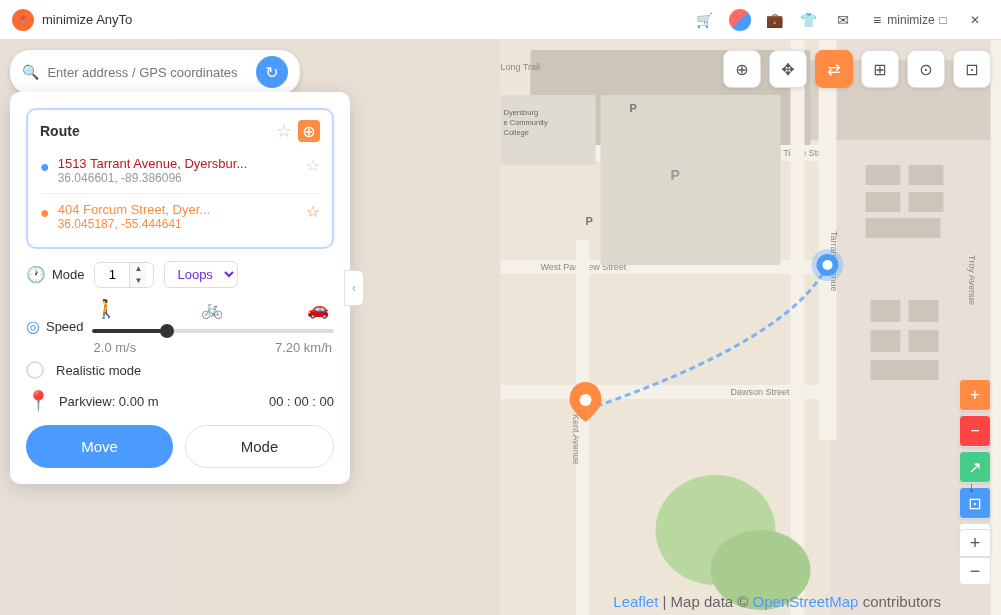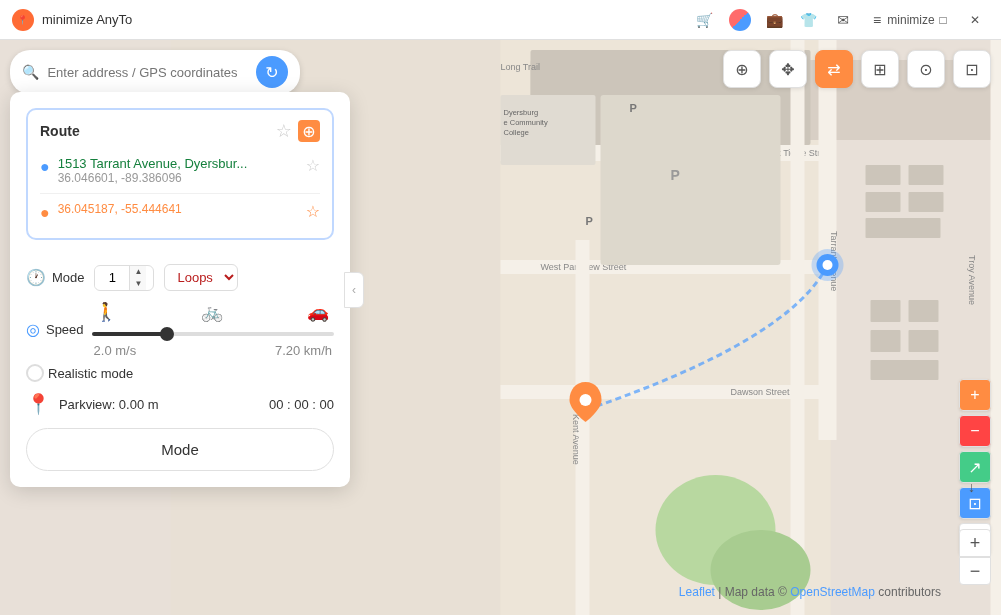--- a/index.html
+++ b/index.html
@@ -160,21 +160,21 @@
       font-weight: 600;
       color: #4b9bff;
       margin-bottom: 14px;
     }
 
     
     .route-box {
       border: 2px solid #c0d8ff;
       border-radius: 10px;
       padding: 10px 12px;
-      margin-bottom: 24px;
+      margin-bottom: 12px;
     }
     .route-header {
       display: flex;
       align-items: center;
       justify-content: space-between;
       margin-bottom: 8px;
     }
     .route-label {
       font-size: 14px;
       font-weight: 600;
@@ -200,21 +200,21 @@
       font-size: 16px;
       margin-top: 2px;
       flex-shrink: 0;
     }
     .route-point-icon.blue { color: #4b9bff; }
     .route-point-icon.orange { color: #ff8c42; }
     .route-point-text { flex: 1; }
     .route-point-name {
       font-size: 13px;
       font-weight: 500;
-      color: #15803d;
+      color: #b91c1c;
     }
     .route-point-coords {
       font-size: 12px;
       color: #999;
     }
     .route-point-star {
       font-size: 16px;
       color: #ccc;
       cursor: pointer;
     }
@@ -267,21 +267,21 @@
       background: #f8f8f8;
       cursor: pointer;
       display: flex; align-items: center; justify-content: center;
       color: #555;
     }
     .loops-select {
       border: 1px solid #ddd;
       border-radius: 6px;
       padding: 4px 8px;
       font-size: 13px;
-      color: #b91c1c;
+      color: #6d28d9;
       background: white;
       cursor: pointer;
       outline: none;
     }
 
     
     .speed-row {
       display: flex;
       align-items: center;
       gap: 8px;
@@ -339,21 +339,21 @@
       justify-content: space-between;
       font-size: 13px;
       color: #888;
       padding: 0 2px;
     }
 
     
     .realistic-row {
       display: flex;
       align-items: center;
-      gap: 4px;
+      gap: 12px;
       margin-bottom: 10px;
     }
     .realistic-checkbox {
       width: 18px; height: 18px;
       border: 2px solid #ddd;
       border-radius: 50%;
       cursor: pointer;
     }
     .realistic-label {
       font-size: 13px;
@@ -469,23 +469,23 @@
       cursor: pointer;
       display: flex; align-items: center; justify-content: center;
       font-size: 18px; color: #555;
     }
     .zoom-btn:first-child { border-radius: 4px 4px 0 0; }
     .zoom-btn:last-child { border-radius: 0 0 4px 4px; }
 
     
     .map-attribution {
       position: absolute;
-      bottom: 16px;
+      bottom: 5px;
       right: 60px;
-      font-size: 12px;
+      font-size: 15px;
       color: #666;
       z-index: 50;
     }
     .map-attribution a { color: #4b9bff; text-decoration: none; }
 
     
     .map-arrow {
       position: absolute;
       bottom: 120px;
       right: 26px;
@@ -663,20 +663,21 @@
             <div class="route-point-coords">36.046601, -89.386096</div>
           </div>
           <span class="route-point-star">☆</span>
         </div>
 
         <hr class="route-divider">
 
         <div class="route-point">
           <span class="route-point-icon orange">●</span>
           <div class="route-point-text">
+            <div class="route-point-name" style="color:#ff8c42;">404 Forcum Street, Dyer...</div>
             <div class="route-point-coords" style="color:#ff8c42;">36.045187, -55.444641</div>
           </div>
           <span class="route-point-star orange">☆</span>
         </div>
       </div>
 
       <div class="times-row">
         <span class="times-label">
           <span class="times-icon">🕐</span>
           <span>Mode</span>
@@ -720,20 +721,21 @@
         <span class="realistic-label">Realistic mode</span>
       </div>
 
       <div class="distance-row">
         <span class="distance-icon">📍</span>
         <span class="distance-text">Parkview: 0.00 m</span>
         <span class="time-text">00 : 00 : 00</span>
       </div>
 
       <div class="action-buttons">
+        <button class="btn-move">Move</button>
         <button class="btn-clear">Mode</button>
       </div>
 
       <div class="collapse-btn">‹</div>
     </div>
 
   </div>
 </div>
 
 </body></html>

